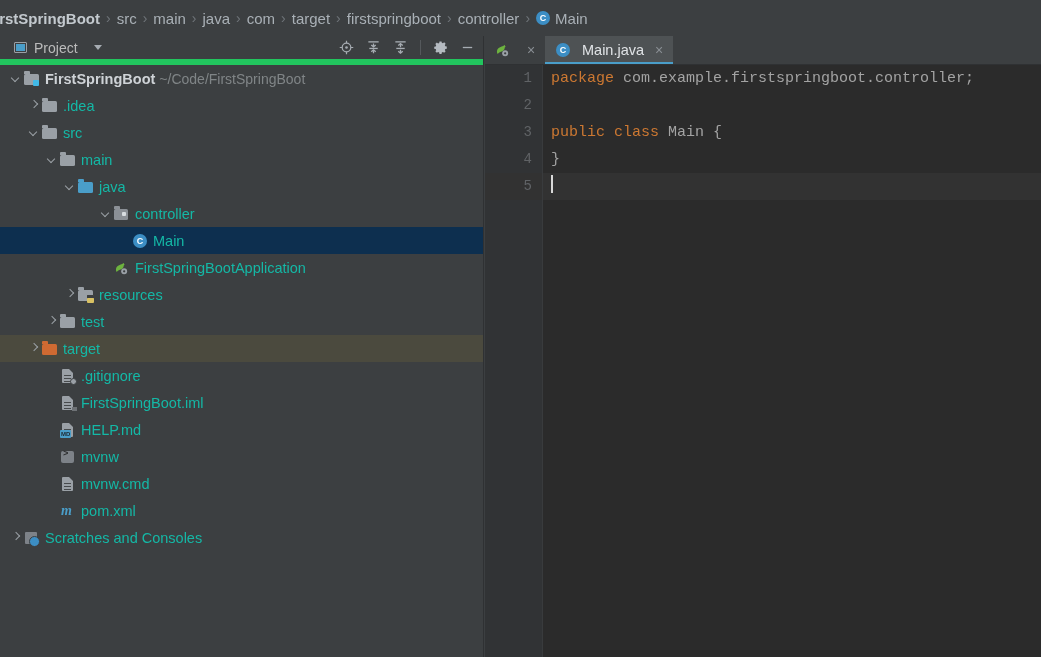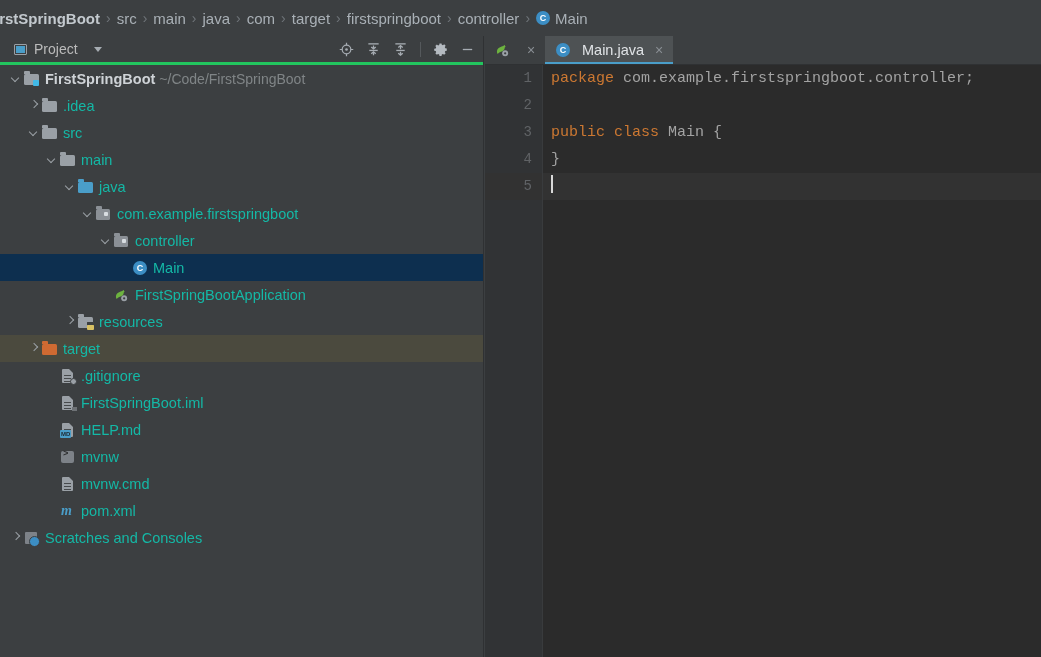--- a/index.html
+++ b/index.html
@@ -38,21 +38,21 @@
 
   
   .sidebar {
     position: absolute; left: 0; top: 36px; width: 484px; height: 621px;
     background: #3c3f41;
     border-right: 1px solid #2f3133;
   }
   .sidebar-header {
     height: 29px; display: flex; align-items: center;
     padding: 0 8px 0 14px; background: #3c3f41;
-    border-bottom: 3px solid #22c55e;
+    border-bottom: 6px solid #22c55e;
   }
   .sb-title-wrap { display: flex; align-items: center; gap: 7px; }
   .sb-title { font-size: 14px; color: #bbbbbb; }
   .ic-project {
     width: 13px; height: 11px; border: 1.5px solid #9aa0a6;
     border-radius: 1px; position: relative; background: #3c3f41;
   }
   .ic-project::after {
     content: ""; position: absolute; left: 1px; top: 1px;
     right: 1px; bottom: 1px; background: #4a9ec9;
@@ -395,28 +395,20 @@
         </div>
         <div class="row">
           <span style="display: inline-block; flex: 0 0 auto; width: 64px;"></span>
           <span class="twisty down"></span>
           <span class="node-icon">
             <span class="ic-folder ic-folder-src"></span>
           </span>
           <span class="label">java</span>
         </div>
         <div class="row">
-          <span style="display: inline-block; flex: 0 0 auto; width: 82px;"></span>
-          <span class="twisty down"></span>
-          <span class="node-icon">
-            <span class="ic-package"></span>
-          </span>
-          <span class="label">com.example.firstspringboot</span>
-        </div>
-        <div class="row">
           <span style="display: inline-block; flex: 0 0 auto; width: 100px;"></span>
           <span class="twisty down"></span>
           <span class="node-icon">
             <span class="ic-package"></span>
           </span>
           <span class="label">controller</span>
         </div>
         <div class="row selected">
           <span style="display: inline-block; flex: 0 0 auto; width: 118px;"></span>
           <span class="twisty"></span>
@@ -438,20 +430,28 @@
           </span>
           <span class="label">FirstSpringBootApplication</span>
         </div>
         <div class="row">
           <span style="display: inline-block; flex: 0 0 auto; width: 64px;"></span>
           <span class="twisty right"></span>
           <span class="node-icon">
             <span class="ic-folder ic-folder-res"></span>
           </span>
           <span class="label">resources</span>
+        </div>
+        <div class="row">
+          <span style="display: inline-block; flex: 0 0 auto; width: 46px;"></span>
+          <span class="twisty right"></span>
+          <span class="node-icon">
+            <span class="ic-folder"></span>
+          </span>
+          <span class="label">test</span>
         </div>
         <div class="row excluded">
           <span style="display: inline-block; flex: 0 0 auto; width: 28px;"></span>
           <span class="twisty right"></span>
           <span class="node-icon">
             <span class="ic-folder ic-folder-ex"></span>
           </span>
           <span class="label">target</span>
         </div>
         <div class="row">

